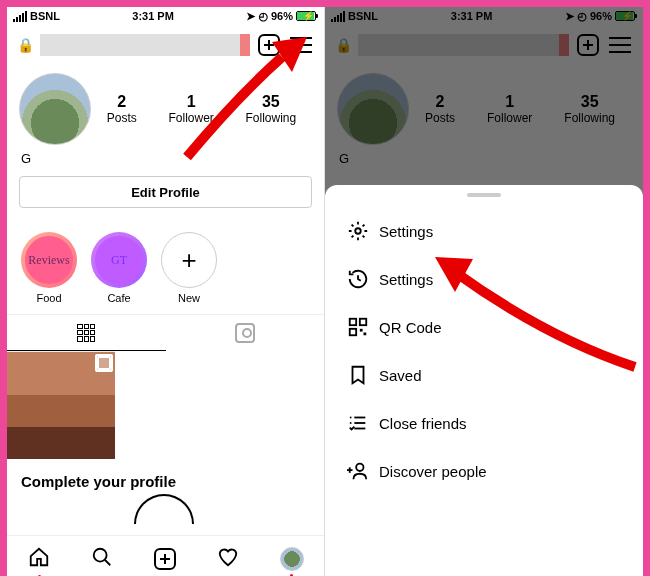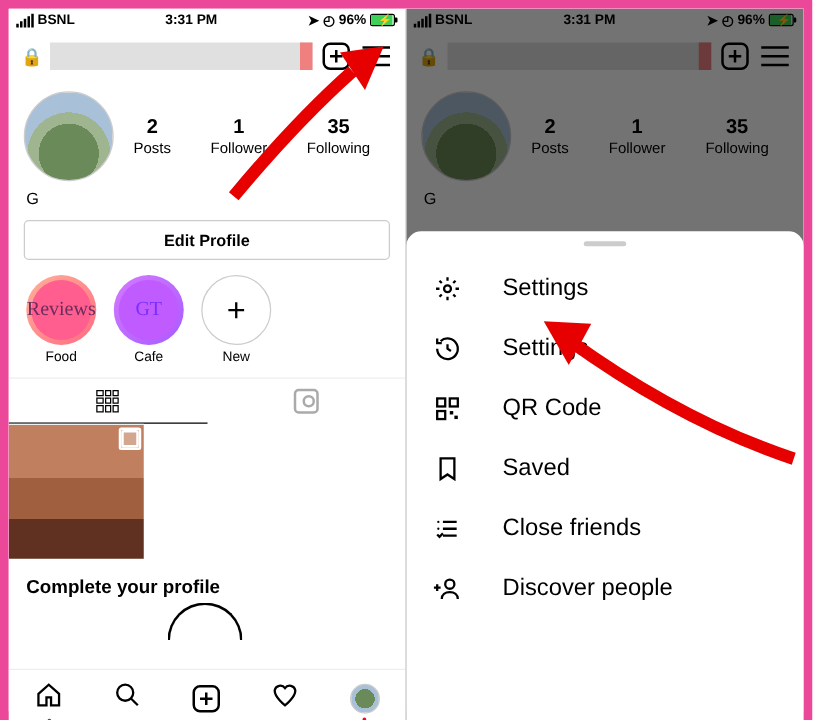--- a/index.html
+++ b/index.html
@@ -28,28 +28,28 @@
 .plusicon::before{left:4px;right:4px;top:8px;height:2px}
 .plusicon::after{top:4px;bottom:4px;left:8px;width:2px}
 .hamb{width:22px;height:16px;display:flex;flex-direction:column;justify-content:space-between}
 .hamb span{height:2px;background:#000}
 .stats{display:flex;padding:8px 12px 6px;align-items:center}
 .avatar{width:72px;height:72px;border-radius:50%;background:radial-gradient(circle at 50% 70%,#6a8a5a 0 40%,#9fb590 40% 55%,#a8c0d8 55% 100%);border:1px solid #ccc;flex-shrink:0}
 .scol{display:flex;justify-content:space-around;flex:1;text-align:center}
 .scol .n{font-size:16px;font-weight:700}
 .scol .l{font-size:12px}
 .pname{padding:0 14px 10px;font-size:13px}
-.editbtn{margin:0 12px 12px;border:1px solid #ccc;border-radius:4px;height:32px;display:flex;align-items:center;justify-content:center;font-size:13px;font-weight:600}
+.editbtn{margin:0 12px 24px;border:1px solid #ccc;border-radius:4px;height:32px;display:flex;align-items:center;justify-content:center;font-size:13px;font-weight:600}
 .hl{display:flex;gap:14px;padding:0 14px 10px}
 .hlit{text-align:center;font-size:11px}
 .hlring{width:56px;height:56px;border-radius:50%;display:flex;align-items:center;justify-content:center;margin:0 auto 4px}
 .hlring.food{background:linear-gradient(135deg,#ffb199,#ff6b81)}
 .hlring.cafe{background:linear-gradient(135deg,#d47aff,#a85bff)}
 .hlring.new{border:1px solid #ccc;background:#fff}
-.hlin{width:48px;height:48px;border-radius:50%;background:#ff5e8e;display:flex;align-items:center;justify-content:center;font-family:cursive;font-size:16px;color:#6b2d5e}
+.hlin{width:48px;height:48px;border-radius:50%;background:#ff5e8e;display:flex;align-items:center;justify-content:center;font-family:cursive;font-size:12px;color:#6b2d5e}
 .hlin.cafe{background:#c05bff;color:#7b2dff;}
 .hlring.new .pl{font-size:26px;color:#000}
 .tabs{display:flex;border-top:1px solid #eee}
 .tabs>div{flex:1;height:36px;display:flex;align-items:center;justify-content:center}
 .tabs .act{border-bottom:1px solid #000}
 .gridico{width:18px;height:18px;display:grid;grid-template-columns:repeat(3,1fr);grid-template-rows:repeat(3,1fr);gap:1px}
 .gridico span{border:1px solid #000}
 .tagico{width:20px;height:20px;border:2px solid #aaa;border-radius:4px;position:relative}
 .tagico::before{content:"";position:absolute;left:5px;top:3px;width:6px;height:6px;border:2px solid #aaa;border-radius:50%}
 .thumb{width:108px;height:108px;background:linear-gradient(180deg,#c08060 0 40%,#a06040 40% 70%,#603020 70% 100%);position:relative;border-top:1px solid #eee}
@@ -58,21 +58,21 @@
 .cyp{padding:14px 14px 4px;font-size:15px;font-weight:700}
 .cypsub{padding:0 14px 6px;font-size:11px}
 .cypsub .g{color:#3dd158;font-weight:700}
 .partcirc{margin-left:40%;width:60px;height:30px;border:2px solid #000;border-radius:60px 60px 0 0;border-bottom:none}
 .bnav{position:absolute;bottom:0;left:0;right:0;height:46px;border-top:1px solid #eee;display:flex;align-items:center;justify-content:space-around;background:#fff}
 .bnav svg{width:22px;height:22px}
 .bnav .pp{width:24px;height:24px;border-radius:50%;background:radial-gradient(circle,#6a8a5a 0 50%,#a8c0d8 50% 100%);border:1px solid #ccc}
 .dot{width:3px;height:3px;border-radius:50%;background:#f02;position:absolute}
 .sheet{position:absolute;left:0;right:0;bottom:0;top:178px;background:#fff;border-radius:12px 12px 0 0;z-index:2;padding:8px 0}
 .sheet .hndl{width:34px;height:4px;background:#ccc;border-radius:2px;margin:0 auto 10px}
-.mrow{display:flex;align-items:center;gap:33px;padding:13px 22px;font-size:19px}
+.mrow{display:flex;align-items:center;gap:10px;padding:13px 22px;font-size:15px}
 .mrow svg{width:22px;height:22px;flex-shrink:0}
 .arrow{position:absolute;z-index:5}
 .arrowline{stroke:#e60000;stroke-width:10;fill:none}
 .arrowhead{fill:#e60000}
 </style>
 </head>
 <body>
 
 <div class="wrap">
 

